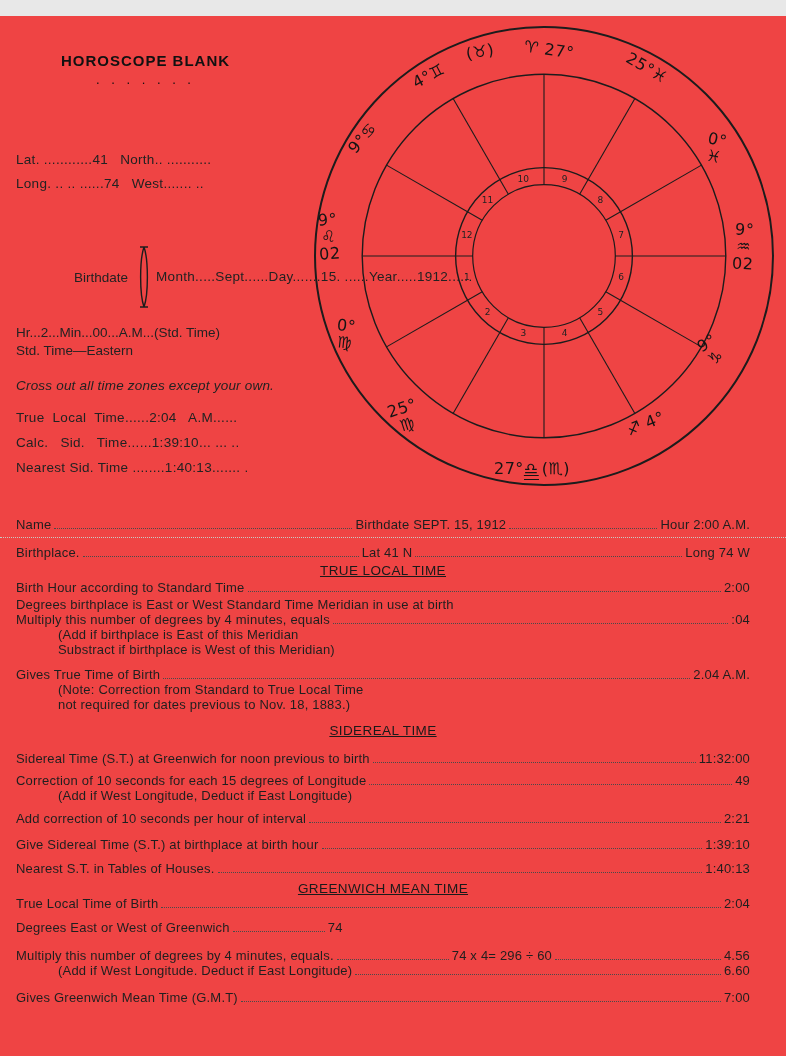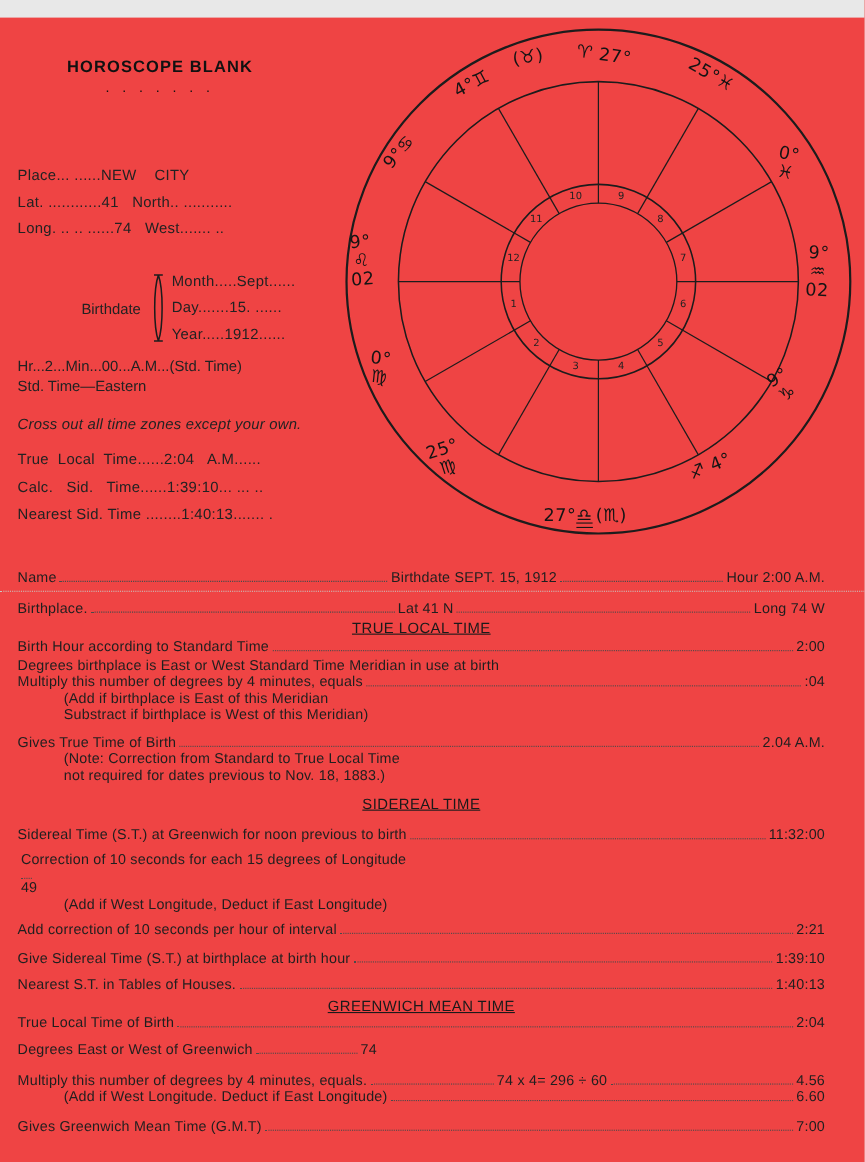--- a/index.html
+++ b/index.html
@@ -20,21 +20,21 @@
   }
   .hb-dots{
     position:absolute;left:38px;top:56px;width:215px;
     text-align:center;font-size:13px;letter-spacing:4px;color:#111;
   }
   .form-left{position:absolute;left:16px;top:132px;width:300px;font-size:13.5px;color:#222;}
   .fline{height:24px;line-height:24px;white-space:pre;letter-spacing:.3px;}
   .bd-wrap{position:absolute;left:74px;top:228px;display:flex;align-items:center;font-size:13.5px;color:#222;}
   .bd-label{margin-right:4px;}
   .brace{margin:0 4px;}
-  .bd-lines{display:flex;flex-direction:column;}
+  .bd-lines{display:flex;flex-direction:row;}
   .bd-lines div{height:24px;line-height:24px;white-space:pre;letter-spacing:.3px;}
   .hr-block{position:absolute;left:16px;top:308px;font-size:13.5px;color:#222;}
   .hr-block div{height:18px;line-height:18px;white-space:pre;}
   .crossout{position:absolute;left:16px;top:362px;font-size:13.5px;font-style:italic;color:#222;letter-spacing:.2px;}
   .times-block{position:absolute;left:16px;top:389px;font-size:13.5px;color:#222;}
   .times-block div{height:25px;line-height:25px;white-space:pre;letter-spacing:.3px;}
   
   .wheel-svg{position:absolute;left:312px;top:8px;}
   .sign{
     position:absolute;
@@ -51,34 +51,33 @@
   .row{display:flex;align-items:baseline;line-height:15px;}
   .row .dots{flex:1 1 auto;border-bottom:1.6px dotted #4a4a4a;height:10px;margin:0 3px;min-width:10px;}
   .row .dfix300{flex:0 0 298px;}
   .row .dfix280{flex:0 0 276px;}
   .row .dfix110{flex:0 0 112px;}
   .row .dfix90{flex:0 0 92px;}
   .row .val{white-space:nowrap;}
   .row .fill{flex:1 1 auto;}
   .indent{padding-left:42px;text-align:right;}
   .heading{text-align:center;font-size:13.5px;font-weight:500;letter-spacing:.4px;line-height:15px;color:#1a1a1a;text-decoration:underline;}
-  .mt2{margin-top:2px;}.mt3{margin-top:3px;}.mt5{margin-top:5px;}.mt7{margin-top:7px;flex-direction:column;}
+  .mt2{margin-top:2px;}.mt3{margin-top:3px;}.mt5{margin-top:5px;}.mt7{margin-top:7px;}
   .mt8{margin-top:8px;}.mt9{margin-top:9px;}.mt10{margin-top:10px;}.mt11{margin-top:11px;}
   .mt12{margin-top:12px;}.mt13{margin-top:13px;}
 </style>
 </head>
 <body>
 
 <div class="page">
 
   <div class="hb-title">HOROSCOPE BLANK</div>
   <div class="hb-dots">. . . . . . .</div>
 
   <div class="form-left">
-    <div class="fline">Place... ......NEW    CITY</div>
     <div class="fline">Lat. ............41   North.. ...........</div>
     <div class="fline">Long. .. .. ......74   West....... ..</div>
   </div>
 
   <div class="bd-wrap">
     <span class="bd-label">Birthdate</span>
     <svg class="brace" width="16" height="66" viewBox="0 0 16 66">
       <path d="M4 3 H12 M8 3 C 12.5 16, 12.5 50, 8 63 M8 3 C 3.5 16, 3.5 50, 8 63 M4 63 H12" fill="none" stroke="#1c1c1c" stroke-width="1.4"></path>
     </svg>
     <div class="bd-lines">

